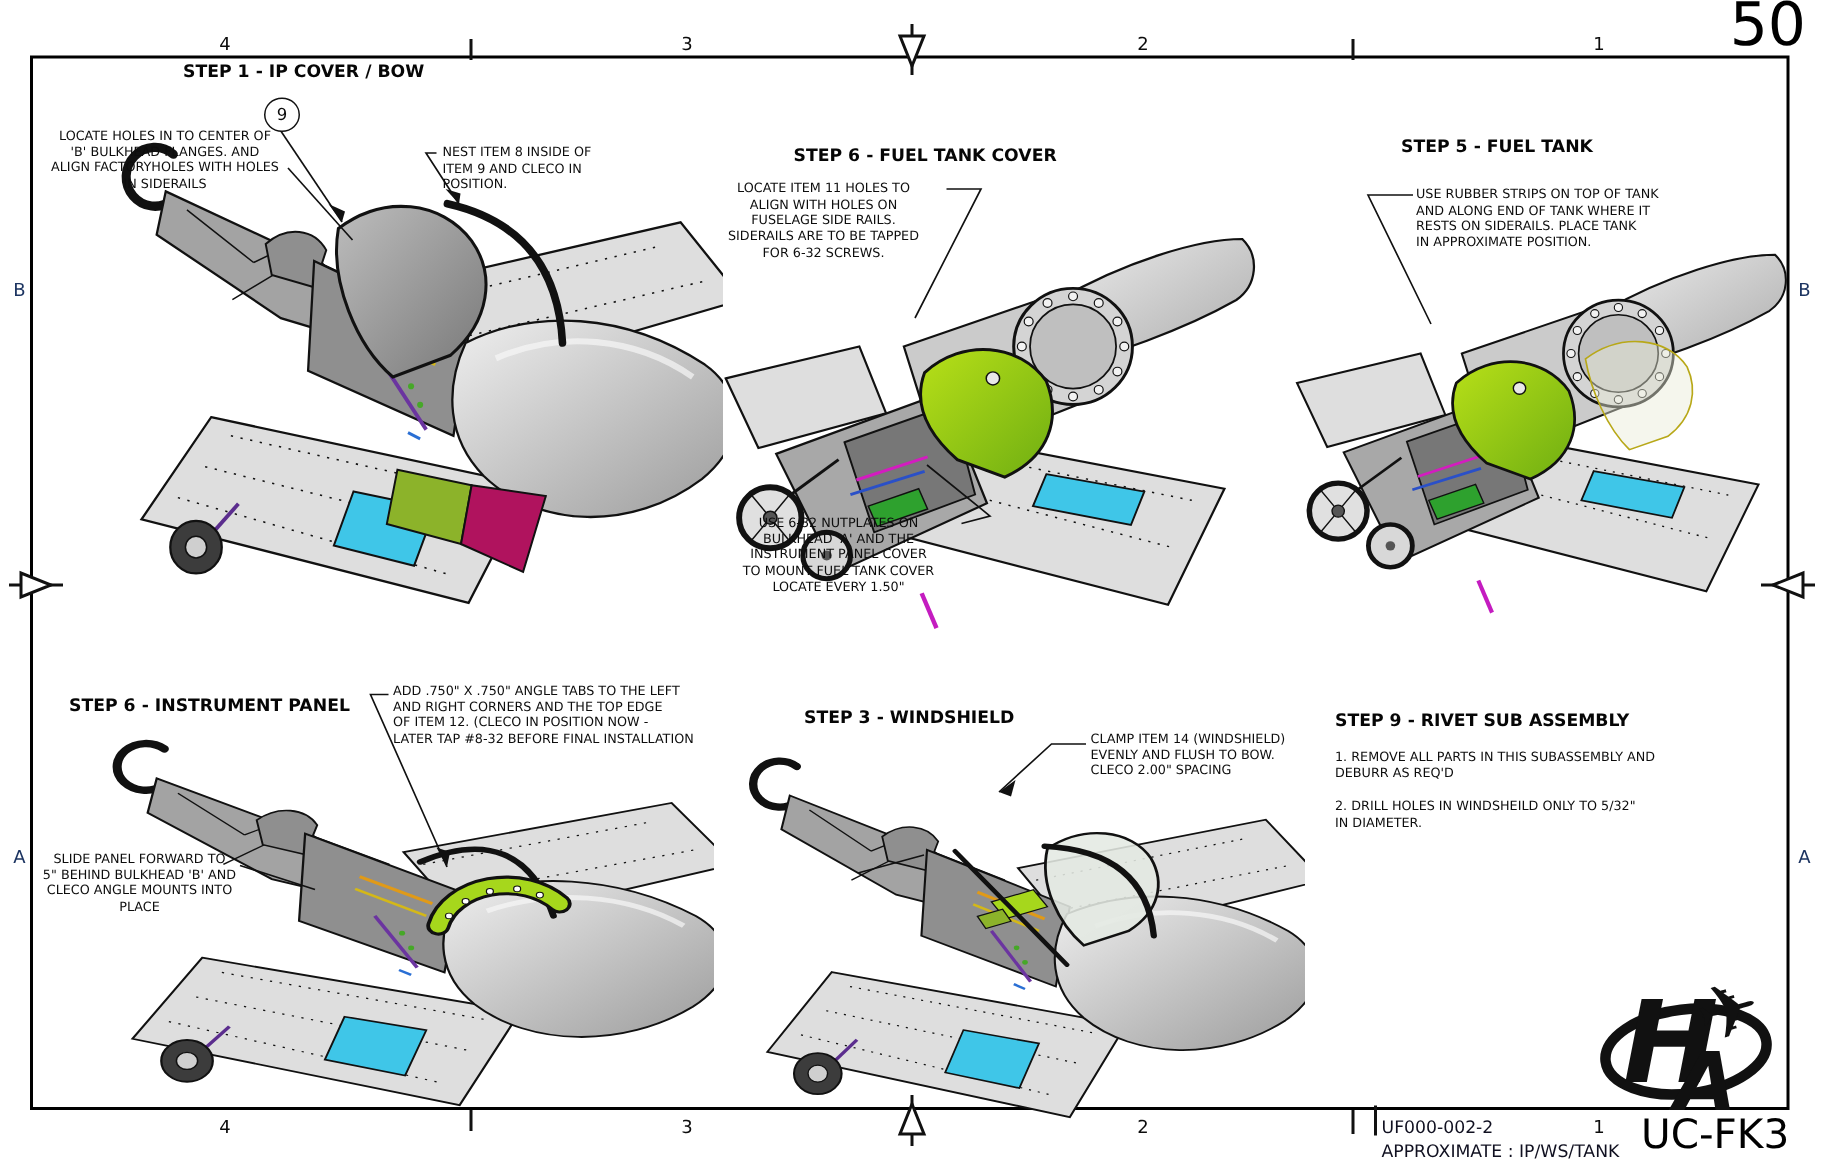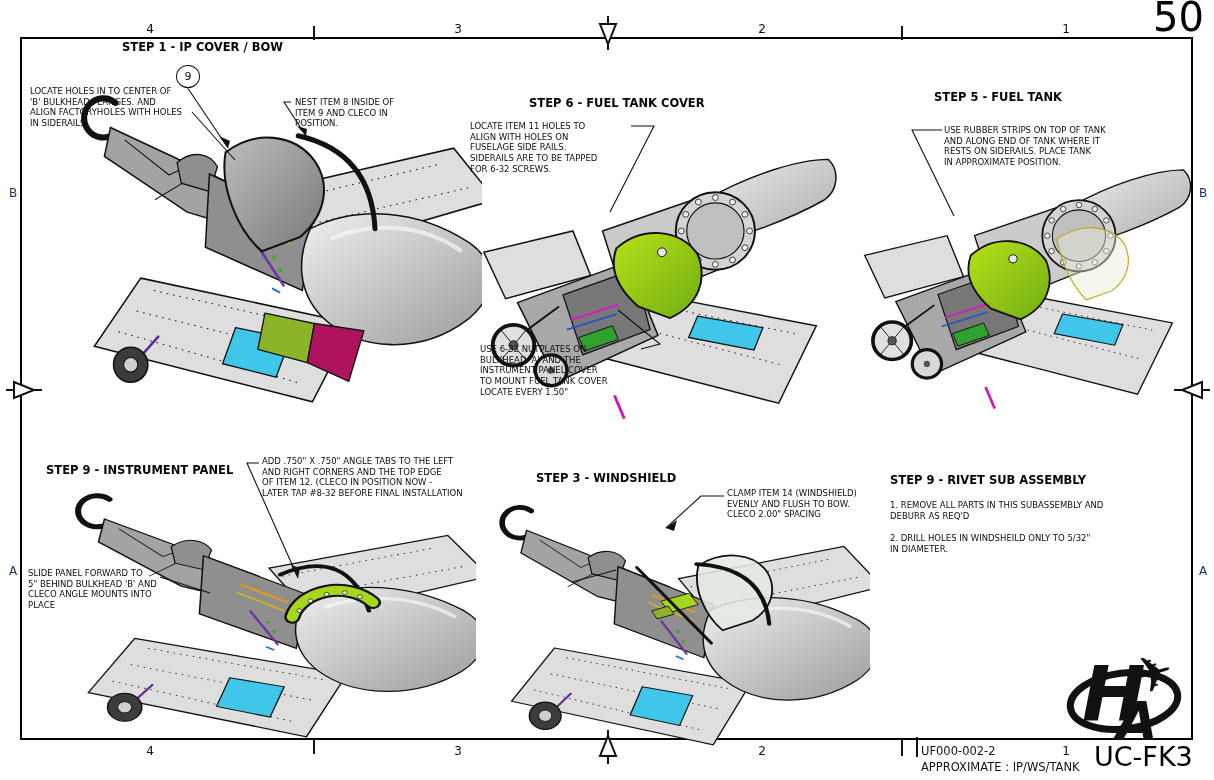--- a/index.html
+++ b/index.html
@@ -6,21 +6,21 @@
   .sheet{position:relative;width:1214px;height:780px;background:#ffffff;
          font-family:"DejaVu Sans",sans-serif;overflow:hidden;color:#0d0d0d;}
   .frame{position:absolute;left:20px;top:37px;width:1173px;height:703px;
          border:2.5px solid #000;box-sizing:border-box;z-index:5;}
   .page-number{position:absolute;top:-6px;right:10px;font-size:40px;color:#000;z-index:40;}
   .sheet-title{position:absolute;left:320px;top:43px;width:550px;text-align:center;
          font-size:16.5px;letter-spacing:-0.2px;color:#050505;z-index:30;white-space:nowrap;}
   .step-title{position:absolute;font-size:11.5px;color:#060606;z-index:30;white-space:nowrap;font-weight:bold;}
   .note{position:absolute;font-size:8.5px;line-height:1.25;color:#0d0d0d;
         white-space:pre-line;z-index:30;}
-  .note.r{text-align:left;}
+  .note.r{text-align:center;}
   .zone{position:absolute;font-size:12px;color:#0c0c0c;z-index:30;width:14px;text-align:center;}
   .zone.letter{color:#1c3461;}
   .balloon{position:absolute;left:176px;top:65px;width:22px;height:21px;border:1.6px solid #111;
         border-radius:50%;font-size:11px;display:flex;align-items:center;justify-content:center;
         z-index:31;background:#fff;}
   .plane{position:absolute;z-index:10;}
   .overlay{position:absolute;left:0;top:0;width:1214px;height:780px;z-index:20;pointer-events:none;}
   .tb-text{position:absolute;font-size:11.5px;color:#101020;z-index:30;white-space:nowrap;}
   .sheet-code{position:absolute;left:1094px;top:741px;font-size:27px;color:#000000;z-index:30;}
   .logo{position:absolute;left:1066px;top:640px;width:130px;height:102px;z-index:12;}
@@ -125,21 +125,21 @@
   <div class="zone" style="left:755px;top:744px">2</div>
   <div class="zone" style="left:1059px;top:744px">1</div>
   <div class="zone letter" style="left:6px;top:186px">B</div>
   <div class="zone letter" style="left:6px;top:564px">A</div>
   <div class="zone letter" style="left:1196px;top:186px">B</div>
   <div class="zone letter" style="left:1196px;top:564px">A</div>
 
   <div class="step-title" style="left:122px;top:40px">STEP 1 - IP COVER / BOW</div>
   <div class="step-title" style="left:529px;top:96px">STEP 6 - FUEL TANK COVER</div>
   <div class="step-title" style="left:934px;top:90px">STEP 5 - FUEL TANK</div>
-  <div class="step-title" style="left:46px;top:463px">STEP 9 - INSTRUMENT PANEL</div>
+  <div class="step-title" style="left:46px;top:463px">STEP 6 - INSTRUMENT PANEL</div>
   <div class="step-title" style="left:536px;top:471px">STEP 3 - WINDSHIELD</div>
   <div class="step-title" style="left:890px;top:473px">STEP 9 - RIVET SUB ASSEMBLY</div>
 
   <div class="note r" style="left:30px;top:86px;width:160px">LOCATE HOLES IN TO CENTER OF
 'B' BULKHEAD FLANGES. AND
 ALIGN FACTORYHOLES WITH HOLES
 IN SIDERAILS</div>
   <div class="note" style="left:295px;top:97px;width:112px">NEST ITEM 8 INSIDE OF
 ITEM 9 AND CLECO IN
 POSITION.</div>

